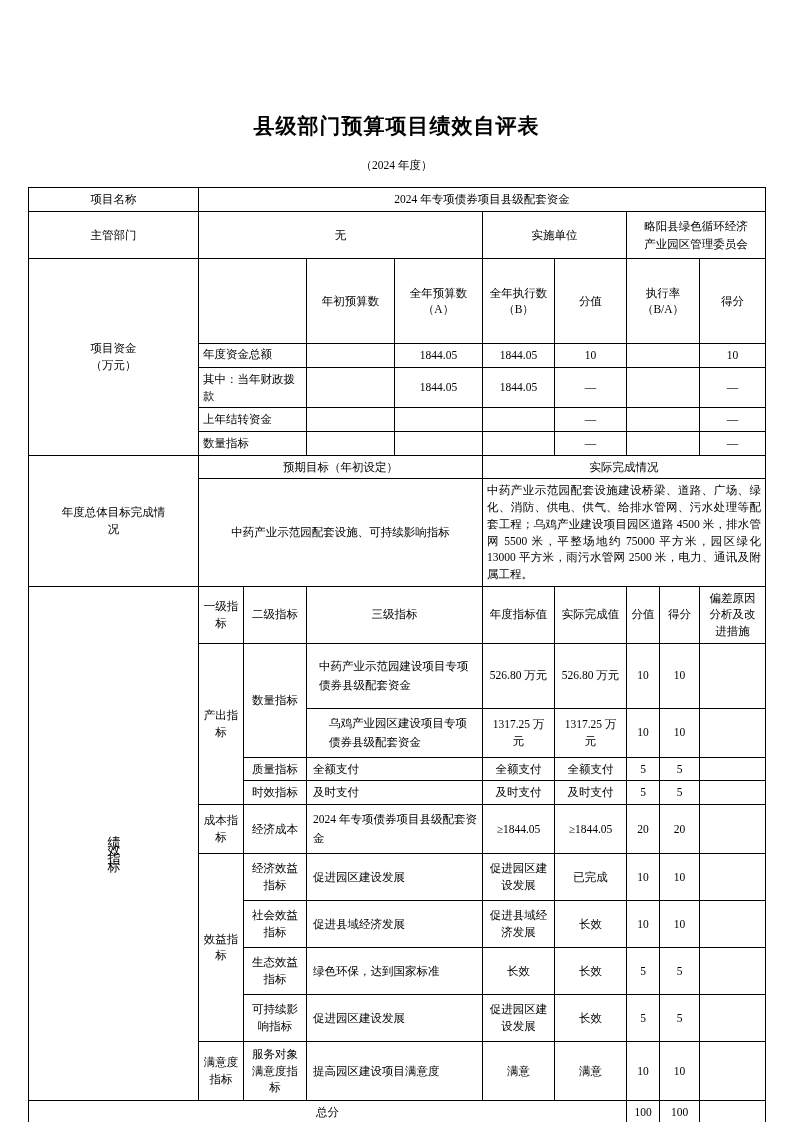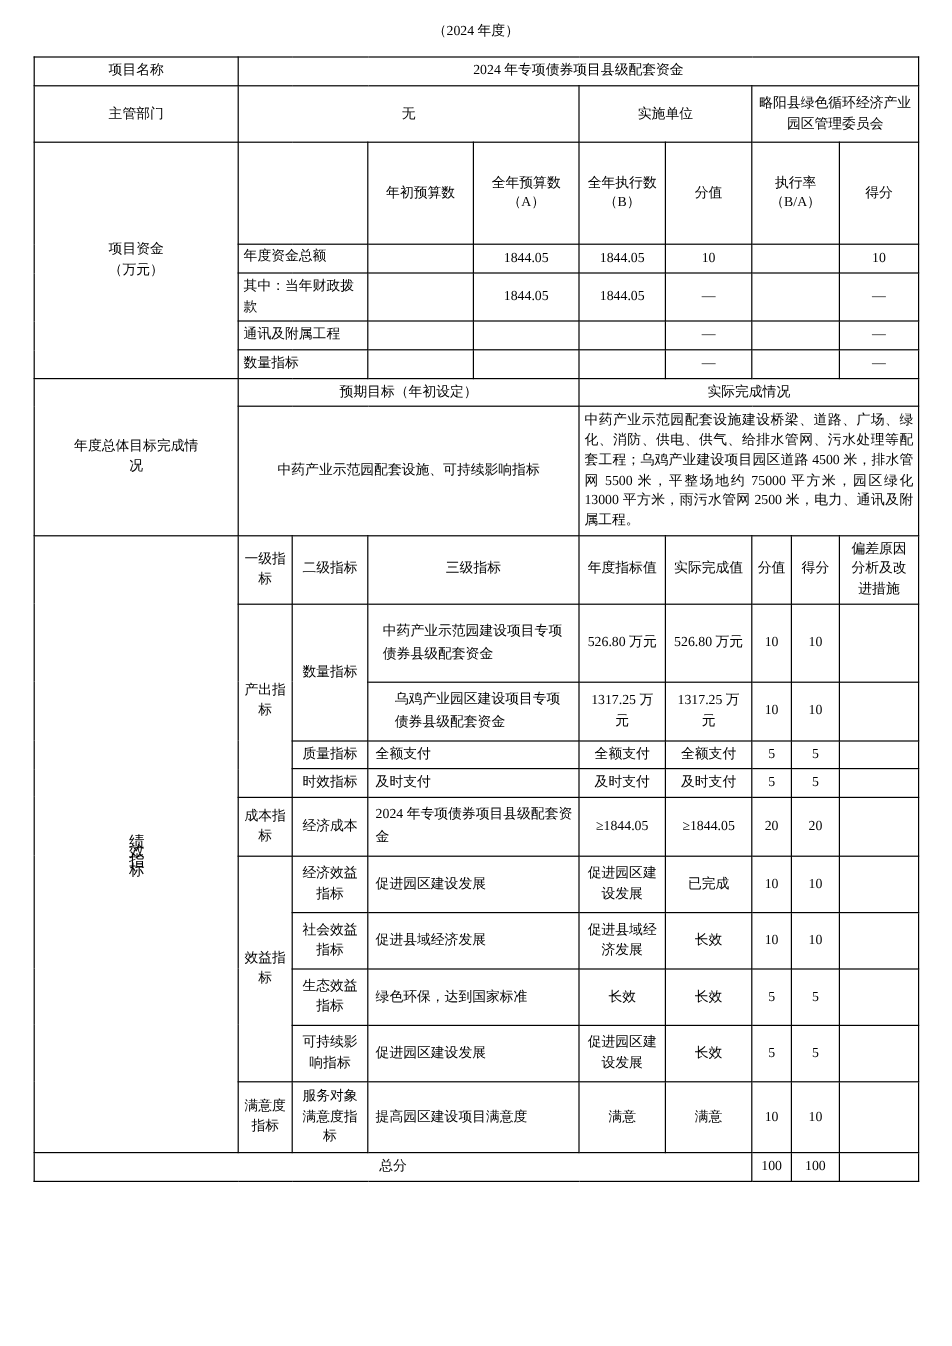--- a/index.html
+++ b/index.html
@@ -60,20 +60,21 @@
   .perf-label {
     letter-spacing: 4px;
     line-height: 1.7;
   }
 </style>
 </head>
 <body>
 
 <div class="page">
 
+  <div class="title">县级部门预算项目绩效自评表</div>
   <div class="subtitle">（2024 年度）</div>
 
   <table class="main">
     <colgroup>
       <col style="width:170px">
       <col style="width:45px">
       <col style="width:63px">
       <col style="width:88px">
       <col style="width:88px">
       <col style="width:72px">
@@ -86,21 +87,21 @@
     <tbody>
         <tr>
       <td class="c">项目名称</td>
       <td class="c" colspan="9">2024 年专项债券项目县级配套资金</td>
     </tr>
 
     <tr>
       <td class="c">主管部门</td>
       <td class="c" colspan="4">无</td>
       <td class="c" colspan="2">实施单位</td>
-      <td class="c" colspan="3" style="padding:5px 4px;line-height:1.6">略阳县绿色循环经济产业园区管理委员会</td>
+      <td class="c" colspan="3" style="padding:5px 16px;line-height:1.6">略阳县绿色循环经济产业园区管理委员会</td>
     </tr>
 
     <tr>
       <td class="c" rowspan="5">
         <div>项目资金</div>
         <div>（万元）</div>
       </td>
       <td class="c" colspan="2" style="border-right:1px solid #000"></td>
       <td class="c" style="height:78px">年初预算数</td>
       <td class="c">全年预算数（A）</td>
@@ -124,21 +125,21 @@
       <td class="l pad-l2" colspan="2">其中：当年财政拨款</td>
       <td class="c"></td>
       <td class="c">1844.05</td>
       <td class="c">1844.05</td>
       <td class="c">—</td>
       <td class="c" colspan="2"></td>
       <td class="c">—</td>
     </tr>
 
     <tr>
-      <td class="l pad-l2" colspan="2">通讯及附属工程</td>
+      <td class="l pad-l2" colspan="2">上年结转资金</td>
       <td class="c"></td>
       <td class="c"></td>
       <td class="c"></td>
       <td class="c">—</td>
       <td class="c" colspan="2"></td>
       <td class="c">—</td>
     </tr>
 
     <tr>
       <td class="l pad-l2" colspan="2">数量指标</td>

